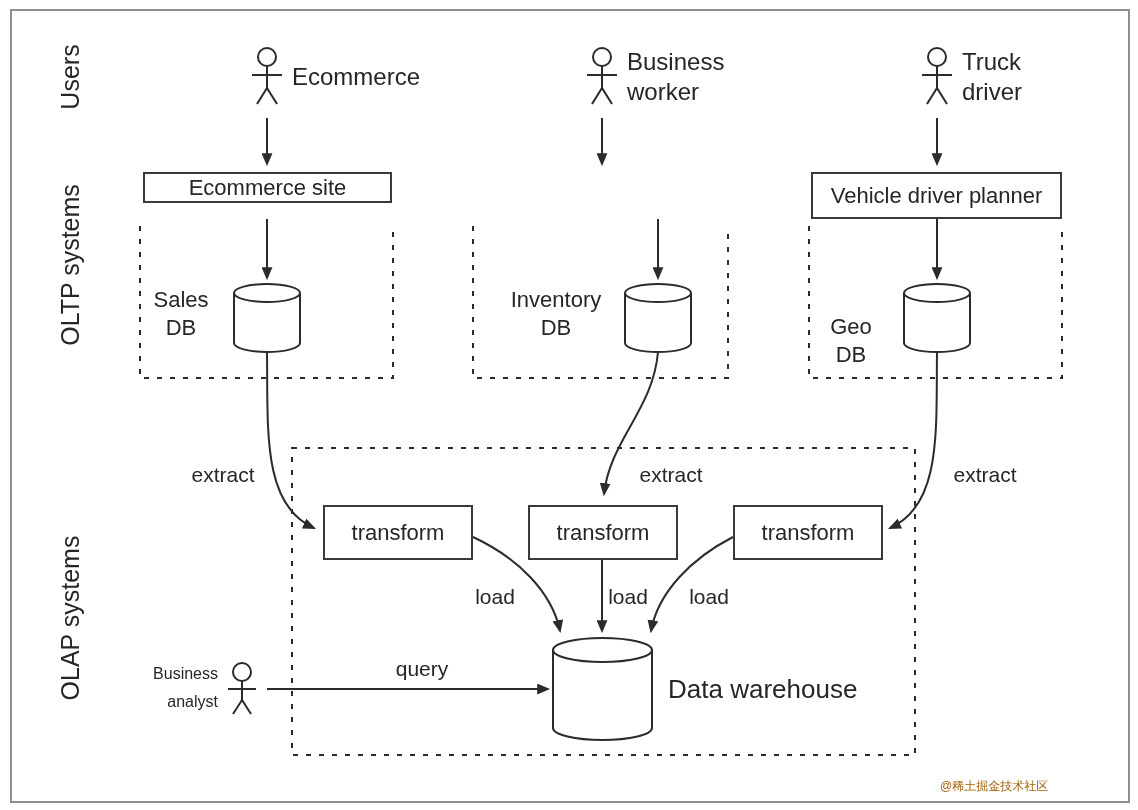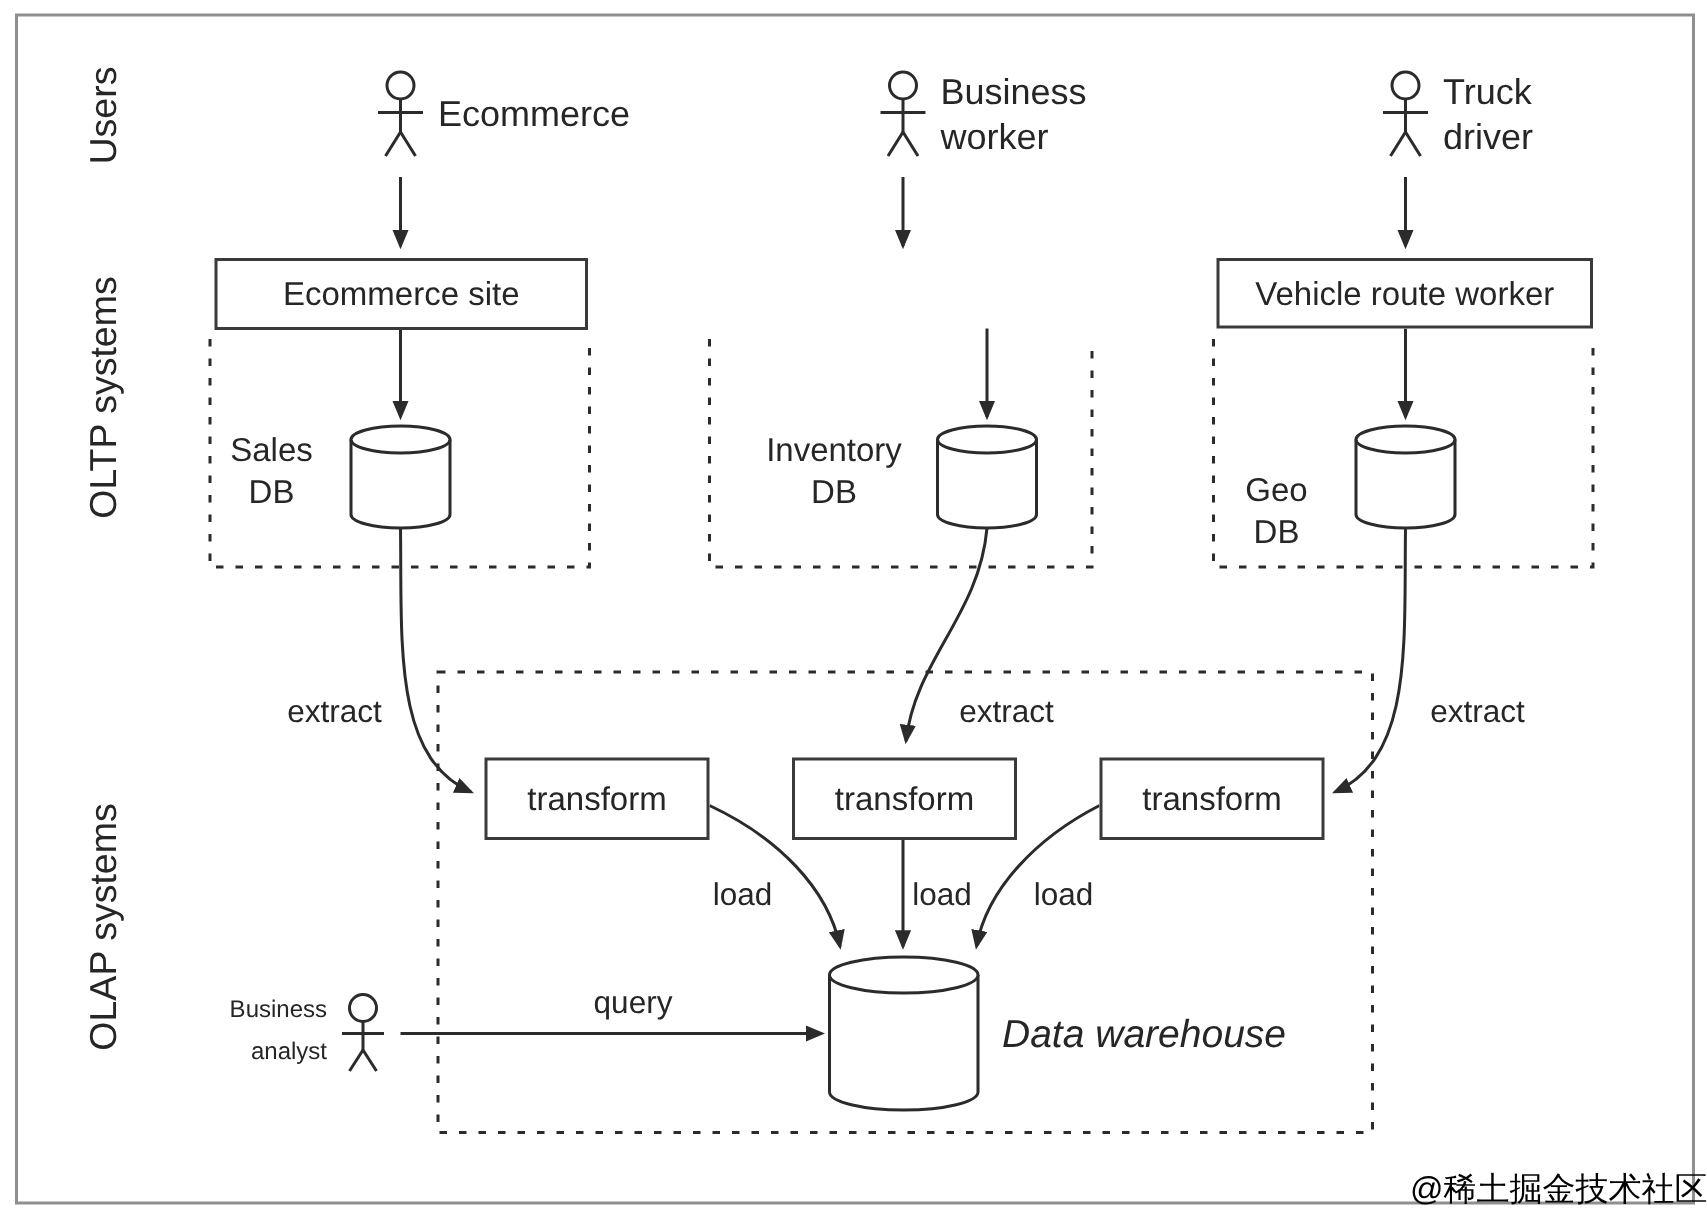--- a/index.html
+++ b/index.html
@@ -12,22 +12,22 @@
   .abs{position:absolute;white-space:nowrap;}
   .rot{transform:translate(-50%,-50%) rotate(-90deg);transform-origin:center;font-size:25px;}
   .actor-label{font-size:24px;line-height:30px;}
   .node-box{
     position:absolute;border:2px solid #3a3a3a;background:#ffffff;
     display:flex;align-items:center;justify-content:center;
     font-size:22px;box-sizing:border-box;
   }
   .db-label{font-size:22px;line-height:28px;text-align:center;}
   .etl-label{font-size:21px;text-align:center;}
-  .dw-label{font-size:26px;font-style:italic;}
-  .watermark{font-size:22px;color:#000000;text-align:left;z-index:5;}
+  .dw-label{font-size:26px;}
+  .watermark{font-size:12px;color:#a16207;text-align:left;z-index:5;}
 </style>
 </head>
 <body>
 
 <div class="canvas">
 
   <div class="frame"></div>
 
   <svg class="diagram" viewBox="0 0 1138 810" fill="none" stroke="#2b2b2b" stroke-width="2">
     <defs>
@@ -119,22 +119,22 @@
   </div>
   <div class="abs actor-label" style="left:962px;top:47px;">
     <div>Truck</div>
     <div>driver</div>
   </div>
   <div class="abs actor-label" style="left:110px;top:660px;width:108px;text-align:right;line-height:28px;font-size:16px;">
     <div>Business</div>
     <div>analyst</div>
   </div>
 
-  <div class="node-box" style="left:143px;top:172px;width:249px;height:48px;">Ecommerce site</div>
-  <div class="node-box" style="left:811px;top:172px;width:251px;height:47px;">Vehicle route worker</div>
+  <div class="node-box" style="left:143px;top:172px;width:249px;height:31px;">Ecommerce site</div>
+  <div class="node-box" style="left:811px;top:172px;width:251px;height:47px;">Vehicle driver planner</div>
 
   <div class="abs db-label" style="left:140px;top:286px;width:82px;">
     <div>Sales</div>
     <div>DB</div>
   </div>
   <div class="abs db-label" style="left:500px;top:286px;width:112px;">
     <div>Inventory</div>
     <div>DB</div>
   </div>
   <div class="abs db-label" style="left:810px;top:286px;width:82px;margin-top:27px;">

